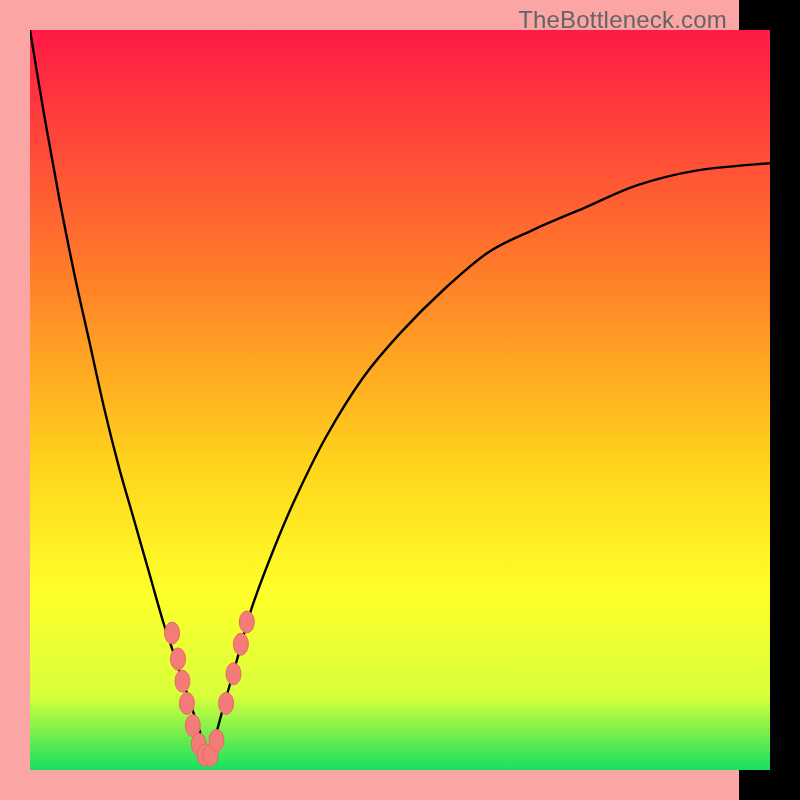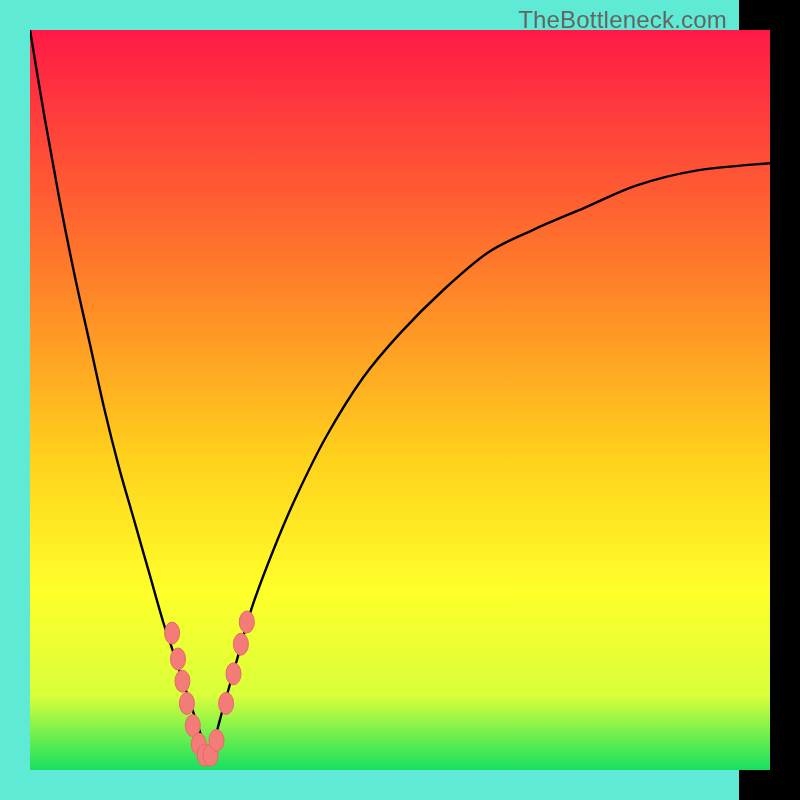--- a/index.html
+++ b/index.html
@@ -8,21 +8,21 @@
     width: 800px;
     height: 800px;
     overflow: hidden;
     background: #000;
     font-family: Arial, Helvetica, sans-serif;
   }
   .frame {
     position: relative;
     width: 739px;
     height: 800px;
-    background: #5eead4;
+    background: #fca5a5;
   }
   .plot-area {
     position: absolute;
     left: 30px;
     top: 30px;
     width: 740px;
     height: 740px;
     overflow: hidden;
   }
   .gradient {

